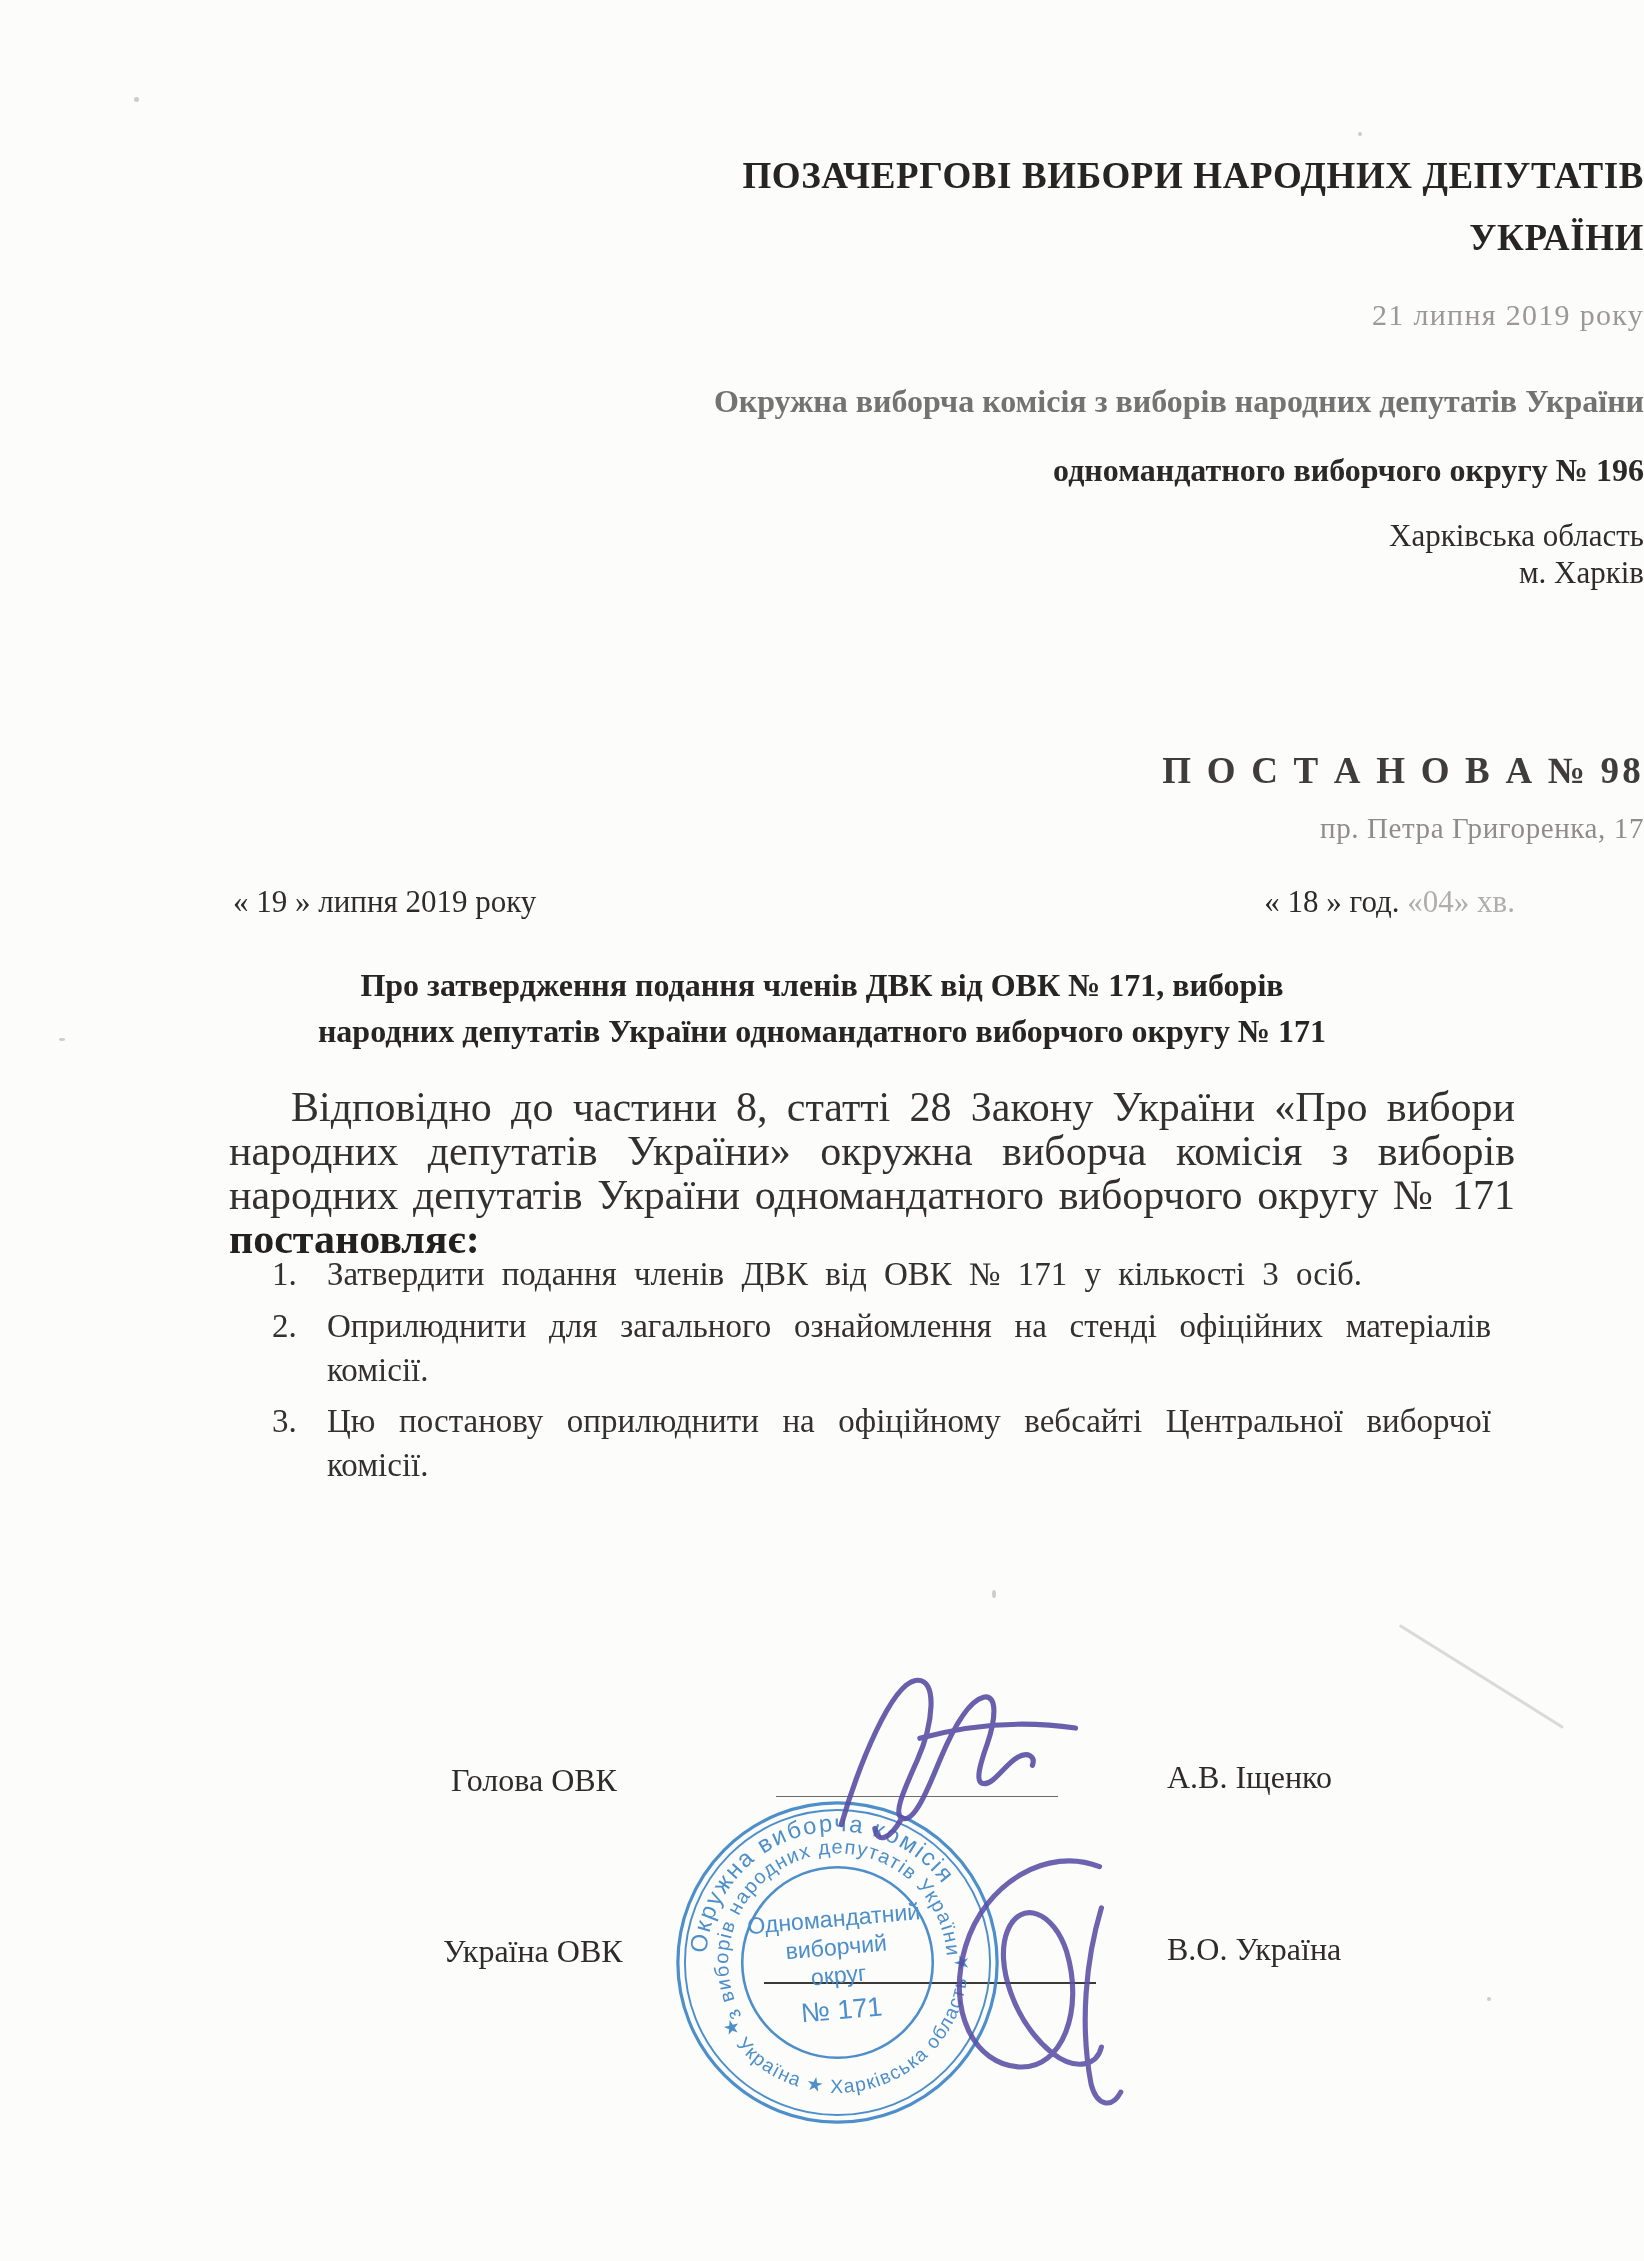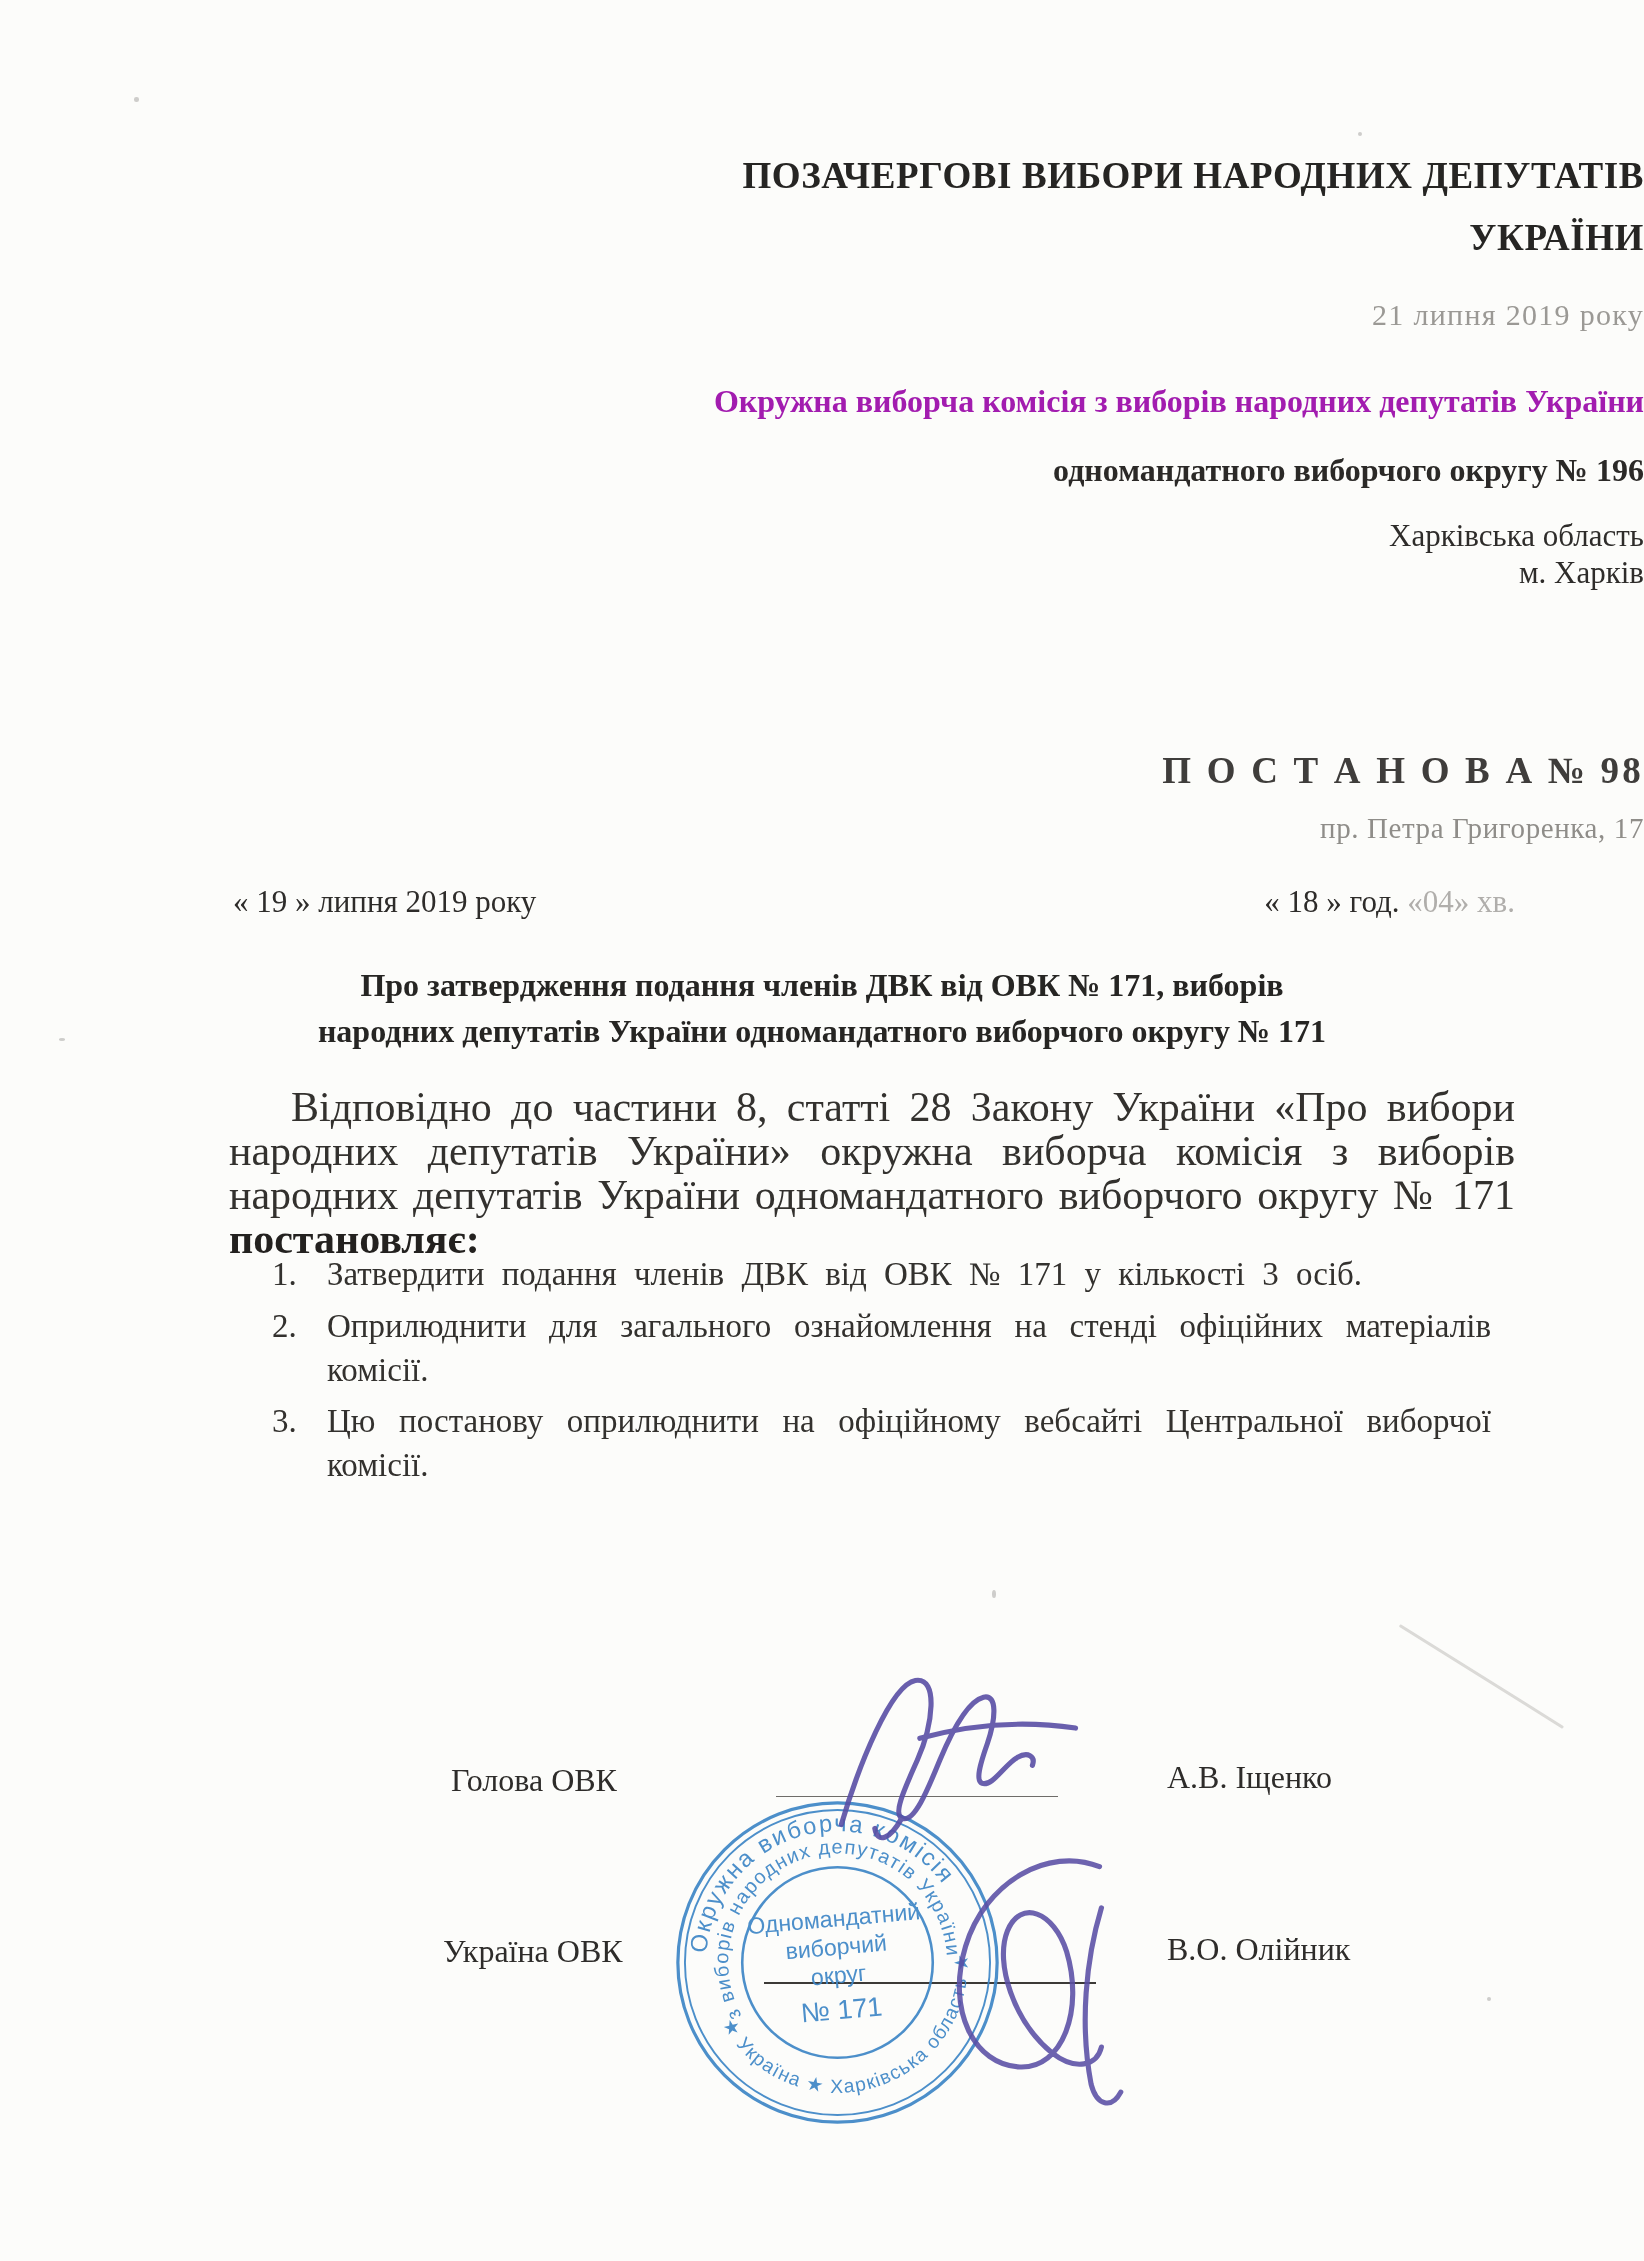--- a/index.html
+++ b/index.html
@@ -18,21 +18,21 @@
   .doc-title{
     top:145px;
     font-size:37px;font-weight:700;line-height:62px;letter-spacing:0.6px;
     color:#262523;
   }
   .stamped-date{
     top:298px;
     font-size:30px;letter-spacing:1.3px;
     color:#9b9995;
   }
-  .commission-1{top:383px;font-size:32px;font-weight:700;color:#a21caf;}
+  .commission-1{top:383px;font-size:32px;font-weight:700;color:#737373;}
   .commission-2{top:452px;font-size:32px;font-weight:700;color:#2b2927;}
   .region{top:518px;font-size:31px;padding-left:16px;}
   .city{top:555px;font-size:31px;}
 
   .resolution-title{
     top:723px;
     font-size:37px;font-weight:700;letter-spacing:3.2px;
     color:#3f3d3b;
     margin-top:26px;
   }
@@ -136,21 +136,21 @@
       <span class="txt">Цю постанову оприлюднити на офіційному вебсайті Центральної виборчої комісії.</span>
     </div>
   </div>
 
   <span class="abs sig-role-1">Голова ОВК</span>
   <div class="abs sig-line-1"></div>
   <span class="abs sig-name-1">А.В. Іщенко</span>
 
   <span class="abs sig-role-2">Україна ОВК</span>
   <div class="abs sig-line-2"></div>
-  <span class="abs sig-name-2">В.О. Олійник</span>
+  <span class="abs sig-name-2">В.О. Україна</span>
 
   <svg class="abs stamp-svg" width="327" height="327" viewBox="-254 -254 508 508" style="opacity:.92">
     <defs>
       <path id="arcTop" d="M -204,0 A 204,204 0 0 1 204,0"></path>
       <path id="arcMid" d="M -160,58 A 170,170 0 1 1 160,58"></path>
       <path id="arcBottom" d="M -201,28 A 203,203 0 0 0 201,28"></path>
     </defs>
     <g>
       <circle cx="0" cy="0" r="248" fill="none" stroke-width="5" stroke="#3e86c6"></circle>
       <circle cx="0" cy="0" r="237" fill="none" stroke-width="3" stroke="#3e86c6"></circle>

